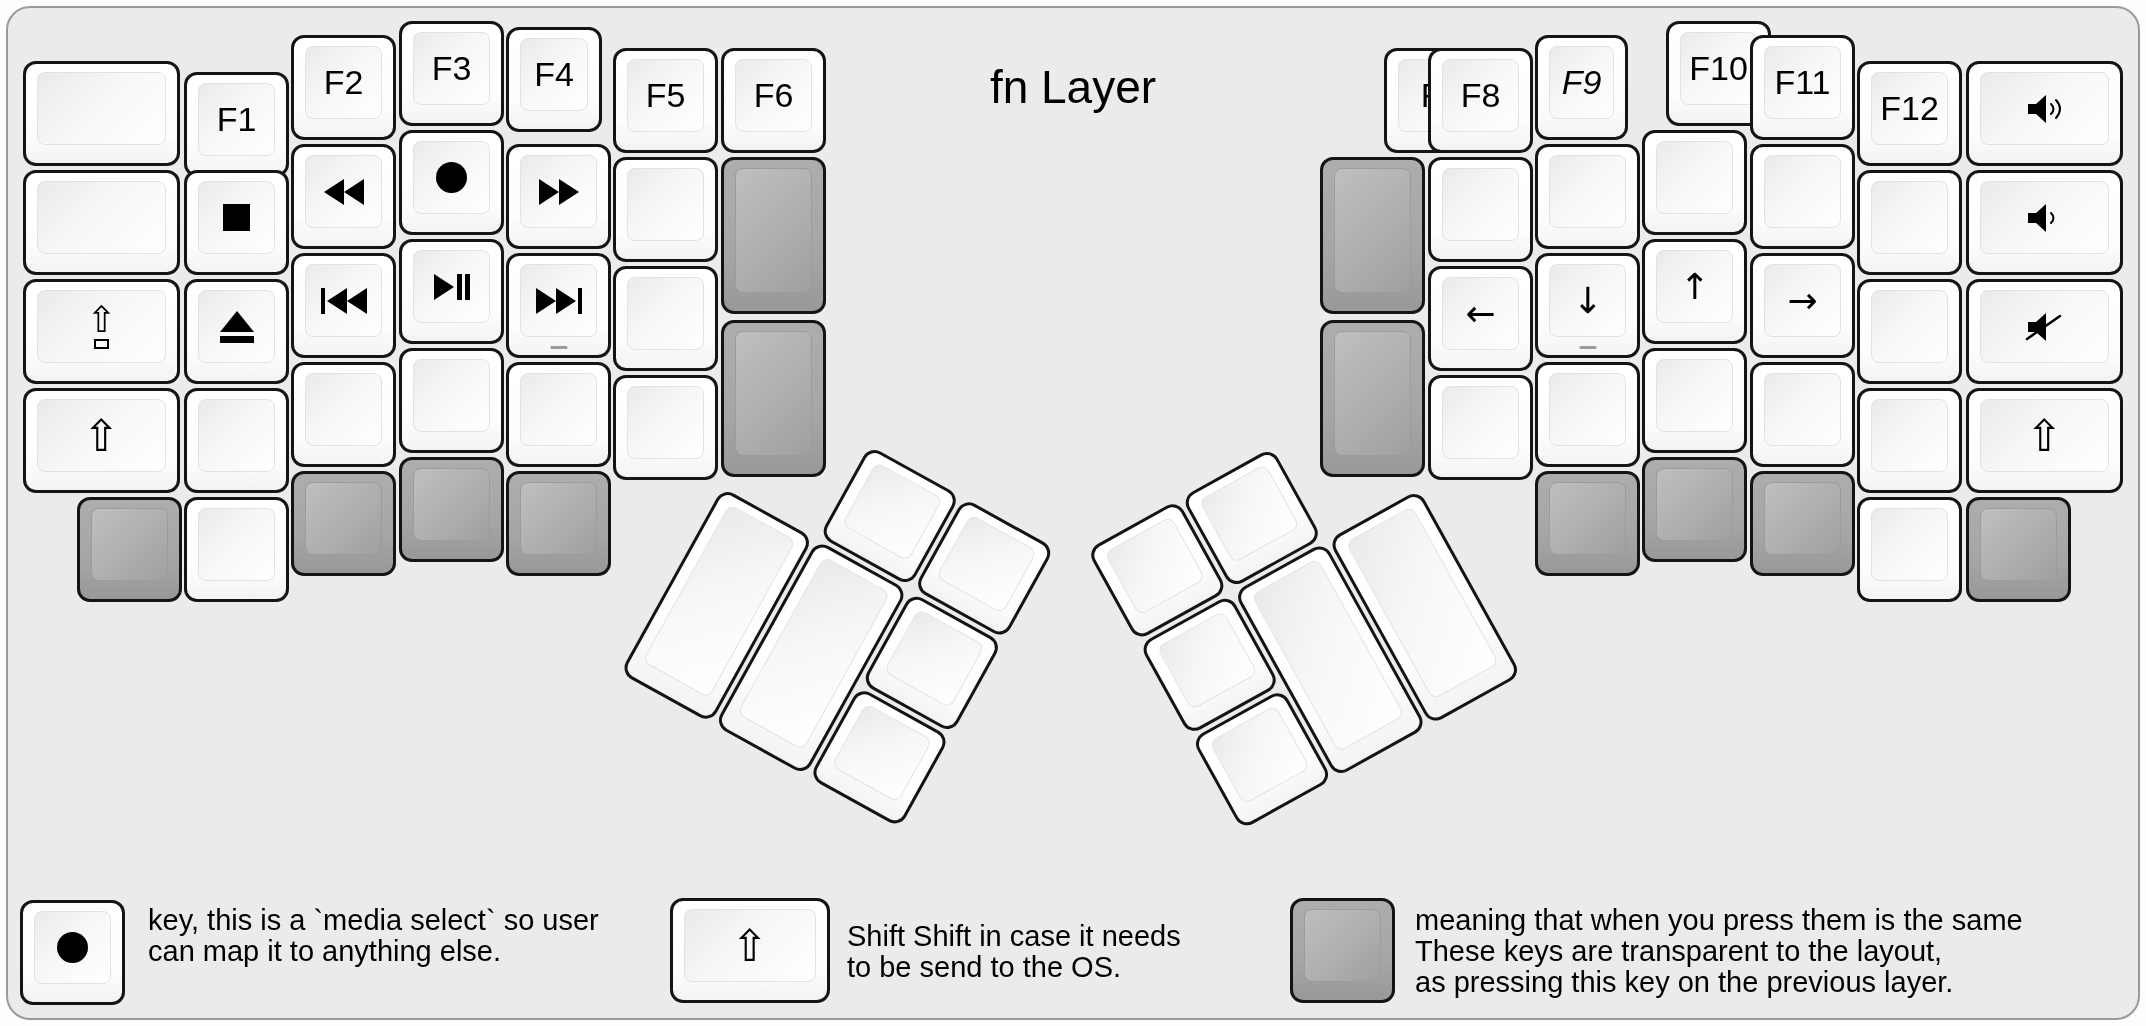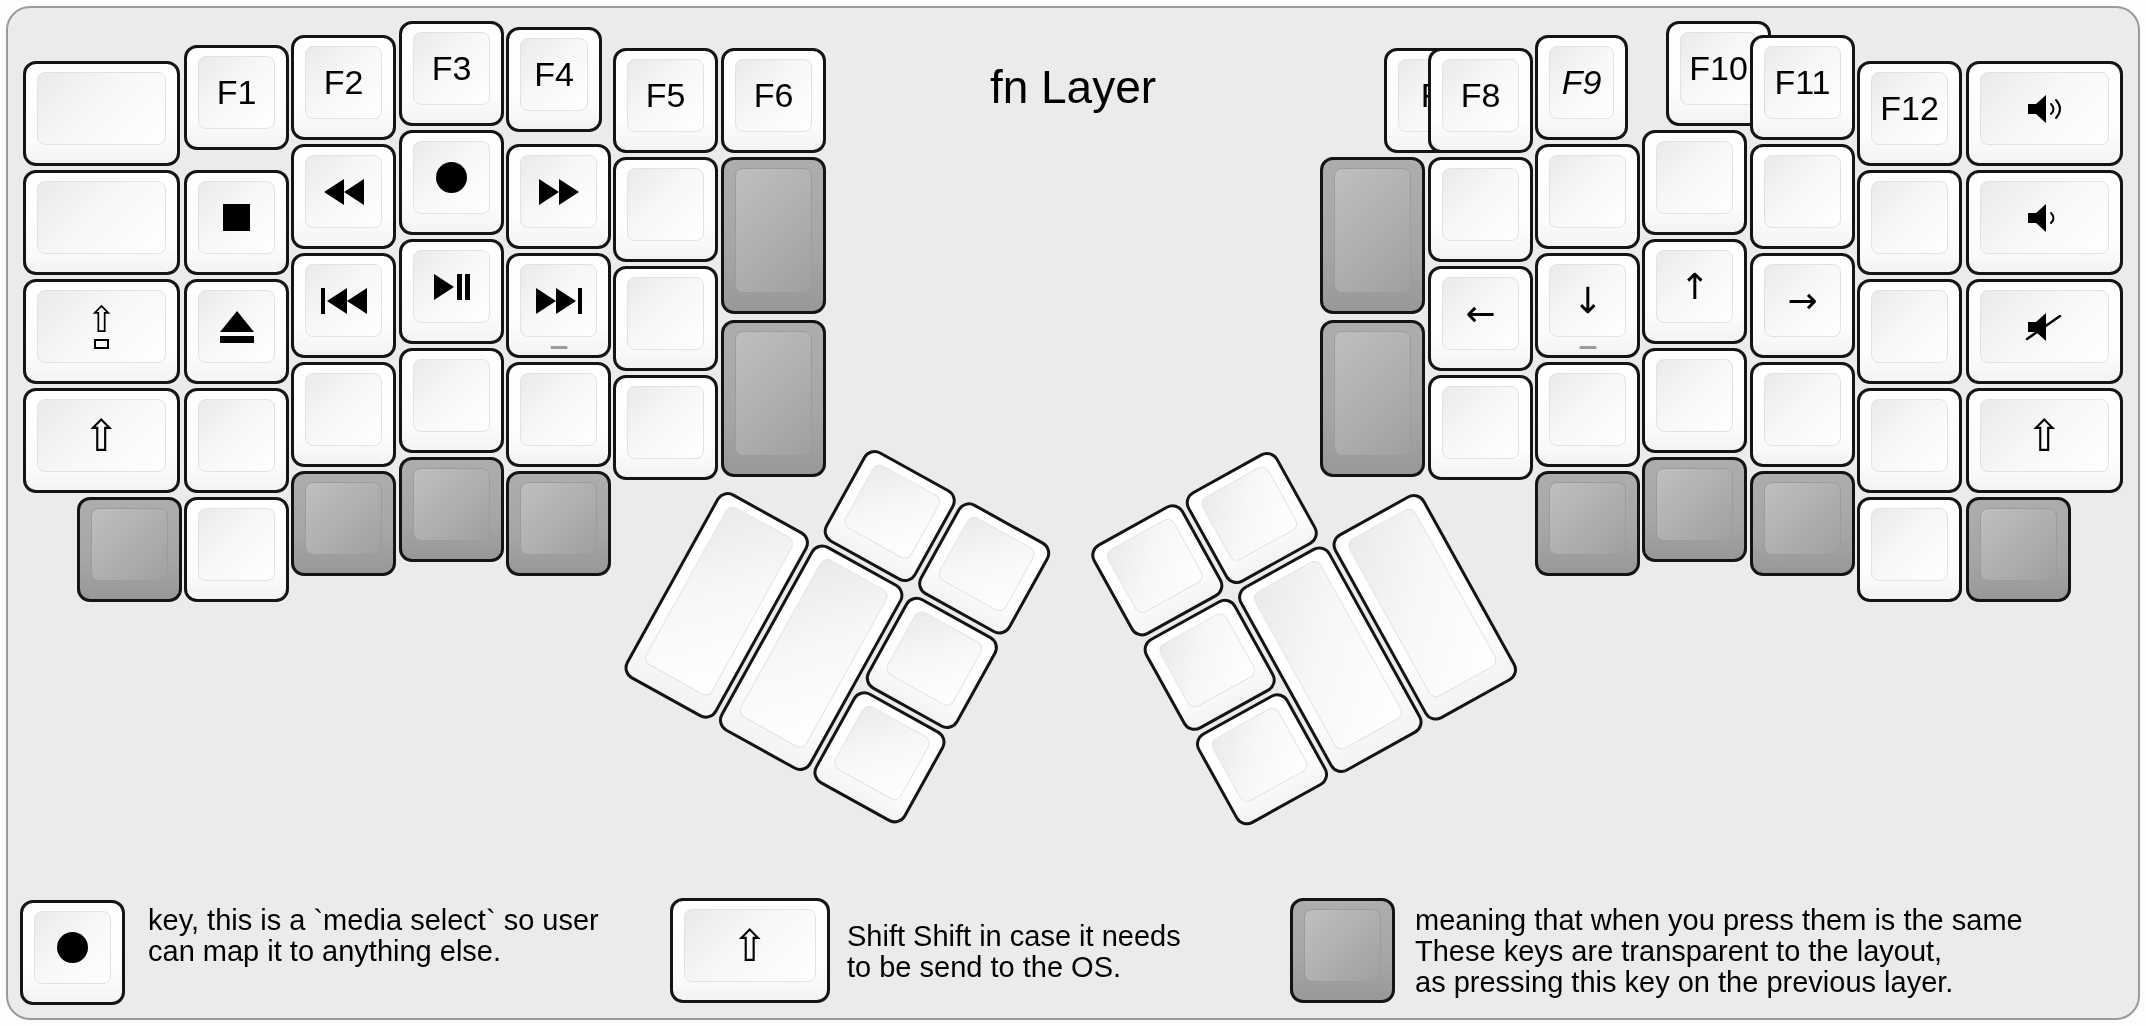--- a/index.html
+++ b/index.html
@@ -65,21 +65,21 @@
         </div>
       </div>
       <div class="key white" style="left: 23px; top: 388px; width: 157px; height: 105px;">
         <div class="keyin">
           <span class="shift-ch">⇧</span>
         </div>
       </div>
       <div class="key gray" style="left: 77px; top: 497px; width: 105px; height: 105px;">
         <div class="keyin"></div>
       </div>
-      <div class="key white" style="left: 184px; top: 45px; width: 105px; height: 105px;">
+      <div class="key white" style="left: 184px; top: 72px; width: 105px; height: 105px;">
         <div class="keyin">
           <span class="klabel">F1</span>
         </div>
       </div>
       <div class="key white" style="left: 184px; top: 170px; width: 105px; height: 105px;">
         <div class="keyin">
           <div class="stop-sq"></div>
         </div>
       </div>
       <div class="key white" style="left: 184px; top: 279px; width: 105px; height: 105px;">

